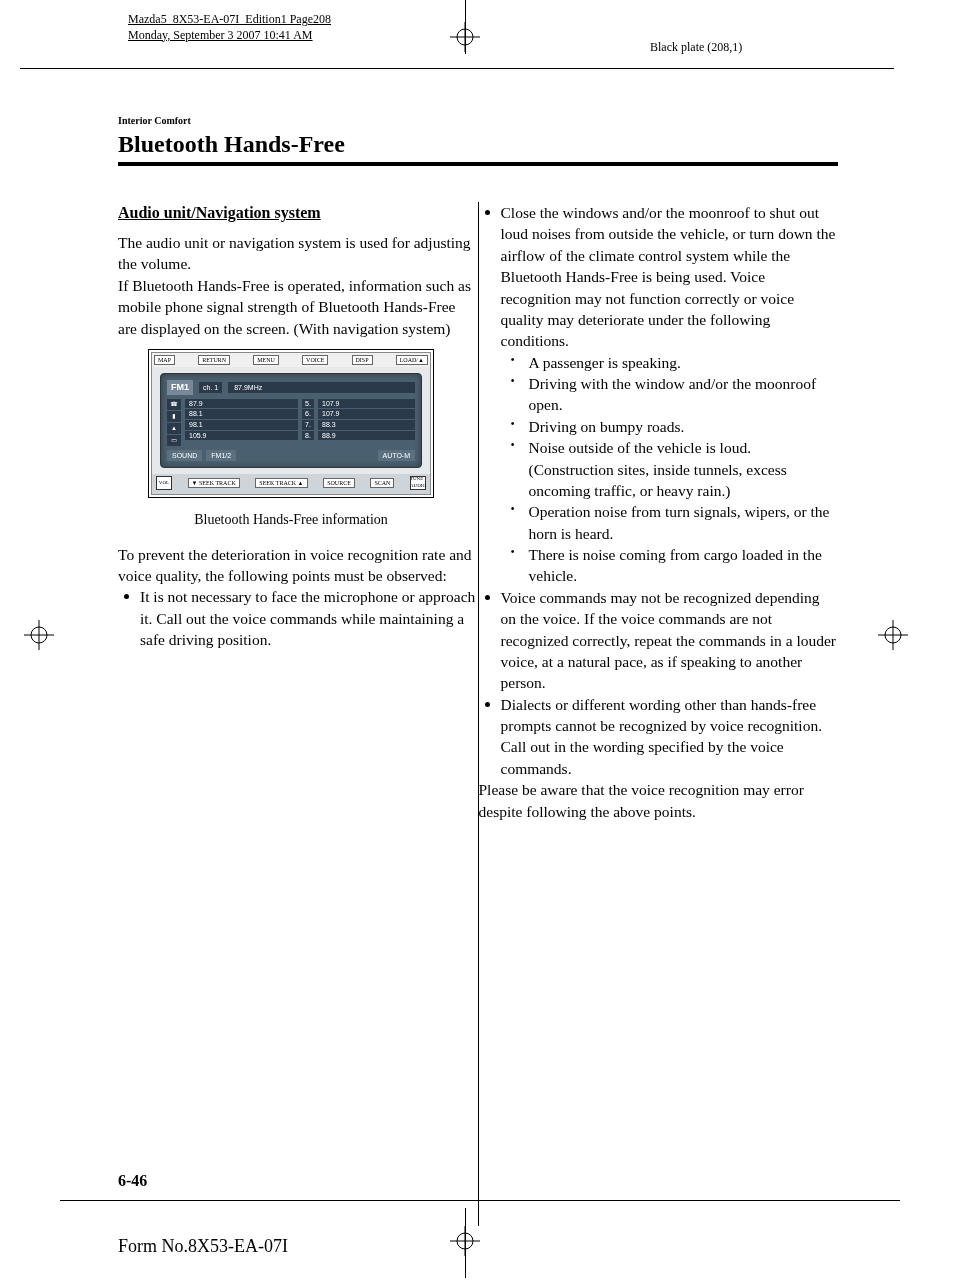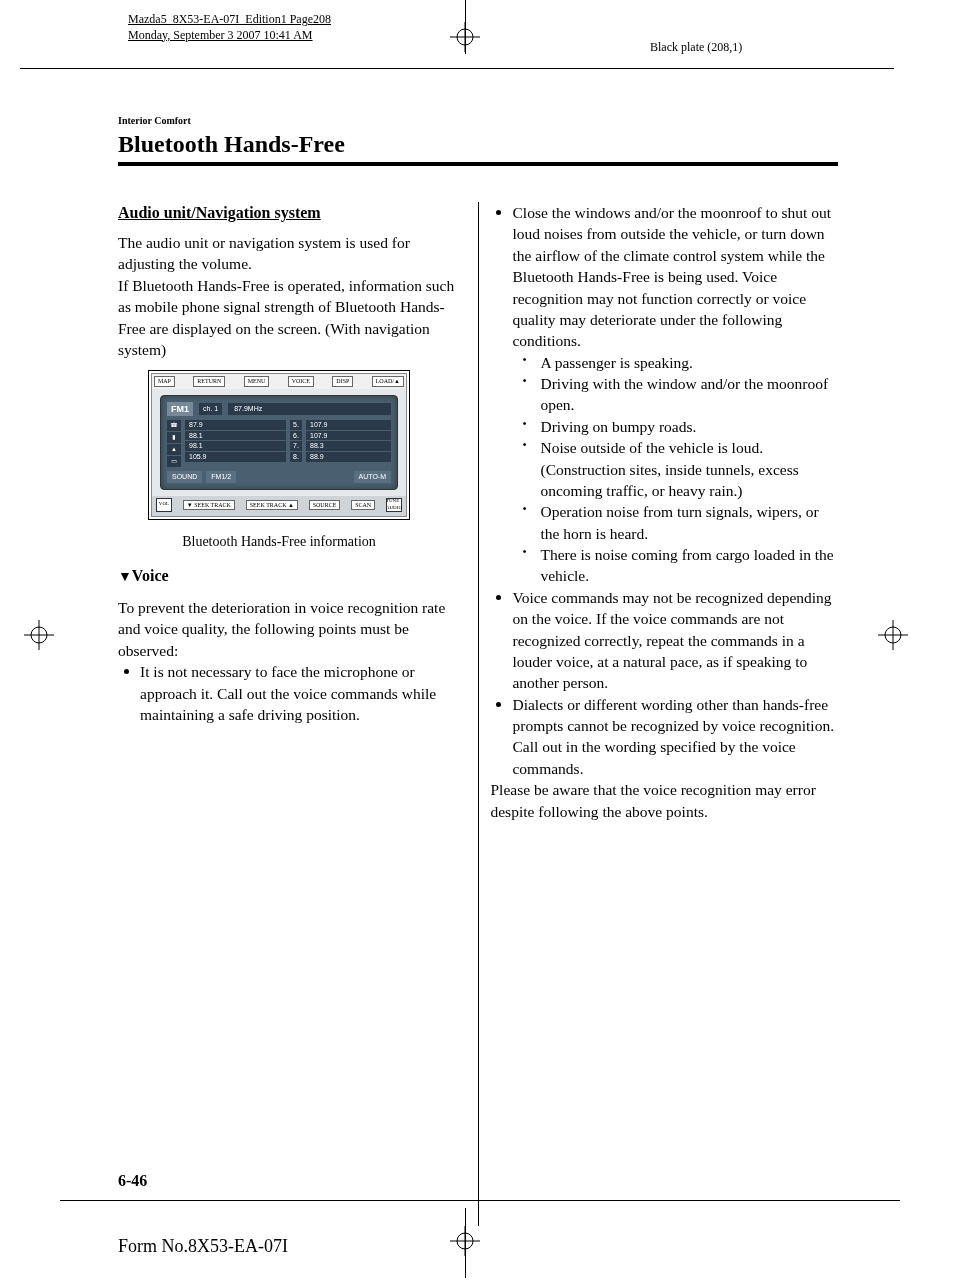--- a/index.html
+++ b/index.html
@@ -82,21 +82,20 @@
     }
     .section-title {
       font-size: 24px;
       font-weight: bold;
       padding-bottom: 4px;
       border-bottom: 4px solid #000;
       margin-bottom: 36px;
     }
     .columns {
       display: flex;
-      gap: 12px;
     }
     .col {
       width: 50%;
       font-size: 15.5px;
       line-height: 1.38;
     }
     .col-divider {
       width: 1px;
       background: #000;
       height: 1024px;
@@ -105,21 +104,21 @@
       font-weight: bold;
       text-decoration: underline;
       margin-bottom: 8px;
       font-size: 16px;
     }
     .para {
       margin-bottom: 0;
     }
     .radio-figure {
       margin: 10px 0 8px 30px;
-      width: 262px;
+      width: 286px;
     }
     .radio-frame {
       border: 1.5px solid #000;
       padding: 2px;
       background: #fff;
     }
     .radio-inner {
       border: 1px solid #888;
       background: #e6e9ec;
       padding: 0;
@@ -446,23 +445,20 @@
               <span class="radio-btn">SEEK TRACK ▲</span>
               <span class="radio-btn">SOURCE</span>
               <span class="radio-btn">SCAN</span>
               <span class="tune-knob">TUNE AUDIO</span>
             </div>
           </div>
         </div>
         <div class="figure-caption">Bluetooth Hands-Free information</div>
       </div>
 
-      <div class="voice-heading">
-        <span class="marker">▼</span><span>Voice</span>
-      </div>
       <div class="para">To prevent the deterioration in voice recognition rate and voice quality, the following points must be observed:</div>
       <ul class="bullets">
         <li>It is not necessary to face the microphone or approach it. Call out the voice commands while maintaining a safe driving position.</li>
       </ul>
     </div>
 
     <div class="col-divider"></div>
 
     <div class="col">
       <ul class="bullets">

